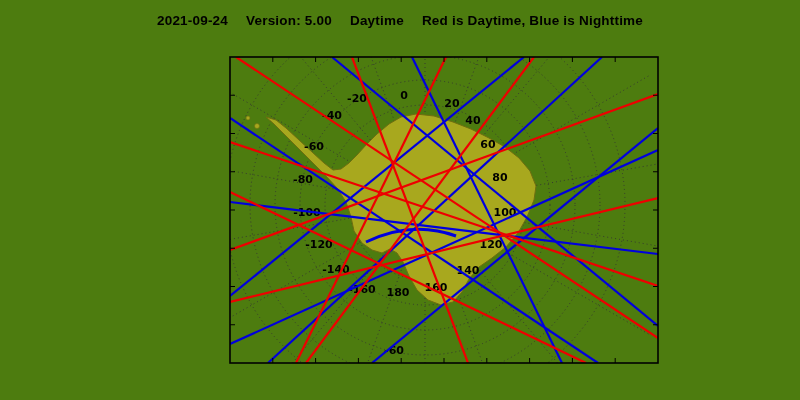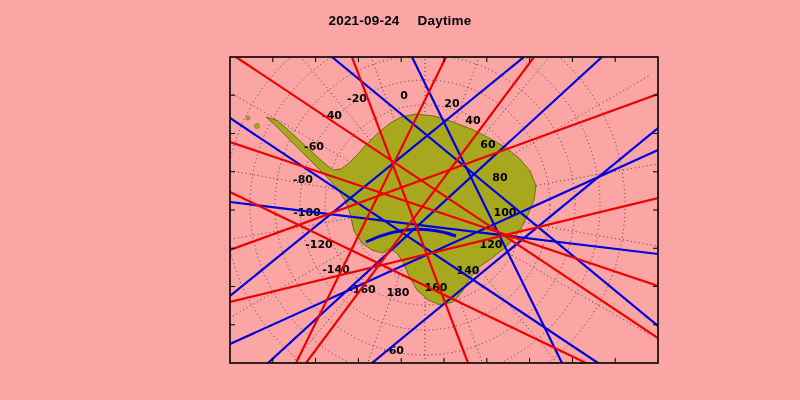--- a/index.html
+++ b/index.html
@@ -1,38 +1,40 @@
 <!DOCTYPE html>
 <html><head>
 <meta charset="utf-8">
 <style>
   html,body{margin:0;padding:0;background:#ffffff;}
   #stage{
     position:relative;
     width:800px;height:400px;
-    background:#fca5a5;
+    background:#4d7c0f;
     font-family:"Liberation Sans", sans-serif;
     overflow:hidden;
   }
   #title-row{
     position:absolute;top:13px;left:0;width:100%;
     display:flex;justify-content:center;gap:18px;
     font-weight:bold;font-size:13.5px;color:#000;
     white-space:nowrap;
   }
   #title-row .tgap{letter-spacing:0.2px;}
   svg{position:absolute;top:0;left:0;}
 </style>
 </head>
 <body>
 
 <div id="stage">
   <div id="title-row">
     <span class="tgap">2021-09-24</span>
+    <span class="tgap">Version: 5.00</span>
     <span class="tgap">Daytime</span>
+    <span class="tgap">Red is Daytime, Blue is Nighttime</span>
   </div>
   <svg id="mapsvg" width="800" height="400">
       <defs>
         <clipPath id="pc">
           <rect x="230" y="57" width="428" height="306"></rect>
         </clipPath>
       </defs>
       <g clip-path="url(#pc)">
         <circle cx="425" cy="205" r="12" fill="none" stroke="#333333" stroke-width="0.9" stroke-dasharray="1 3"></circle>
         <circle cx="425" cy="205" r="25" fill="none" stroke="#333333" stroke-width="0.9" stroke-dasharray="1 3"></circle>

